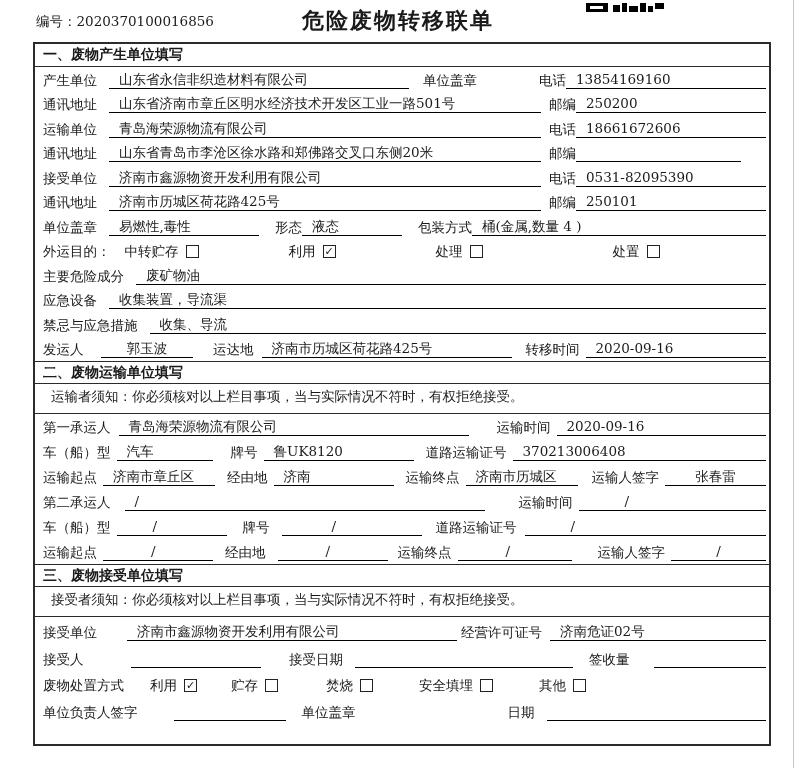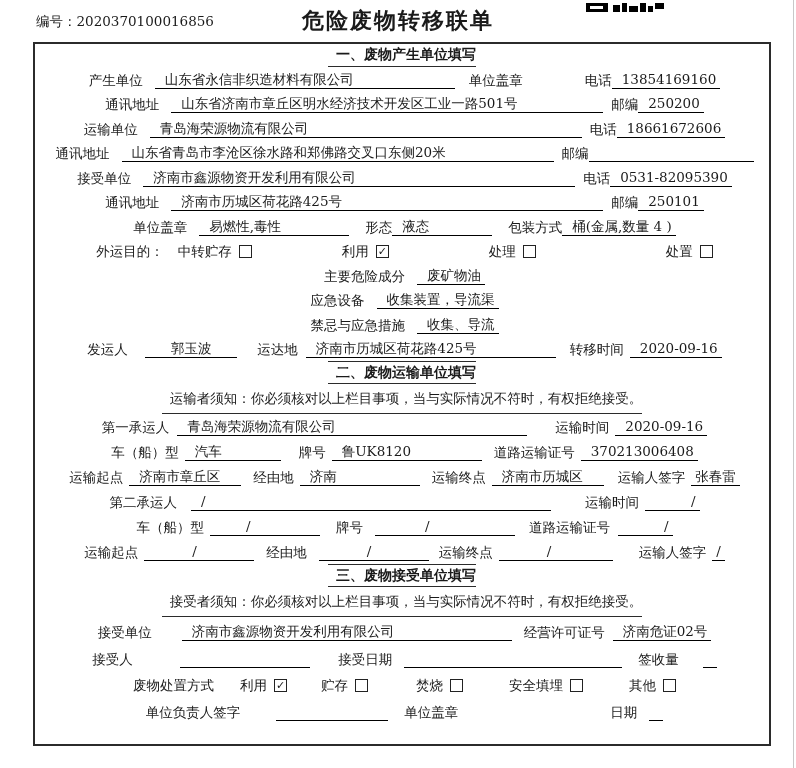--- a/index.html
+++ b/index.html
@@ -13,31 +13,31 @@
 
   
   .hdr-number { position:absolute; left:36px; top:13px; font-size:13.5px; white-space:nowrap; }
   .hdr-title  { position:absolute; left:0; top:6px; width:100%; text-align:center;
                 font-size:22px; font-weight:bold; letter-spacing:2px; }
   .qr-frag { position:absolute; left:586px; top:0; }
 
   
   .form-box {
     position:absolute; left:33px; top:42px; width:738px; height:704px;
-    border:2px solid #2b2b2b; display:flex; flex-direction:column;align-items:center;
+    border:2px solid #2b2b2b; display:flex; flex-direction:column;
   }
   .sec-hdr {
     height:23px; border-bottom:1.6px solid #2b2b2b; font-weight:bold;
     font-size:14px; line-height:21px; padding-left:8px; flex:none;
     font-family:"DejaVu Sans","Liberation Sans",sans-serif;
   }
   .sec-hdr.mid { border-top:1.6px solid #2b2b2b; }
   .notice {
     height:30px; border-bottom:1.3px solid #2b2b2b; line-height:28px;
-    padding-left:8px; flex:none; white-space:nowrap;
+    padding-left:16px; flex:none; white-space:nowrap;font-family:Liberation Mono, monospace;
   }
   .row {
     display:flex; align-items:flex-end; padding:0 3px 3px 8px; flex:none;
     height:24.5px; white-space:nowrap;
   }
   .row.h25 { height:25px; }
   .row.h27 { height:26.75px; }
   .lb { line-height:18px; flex:none; }
   .lb4 { width:66px; }
   .uv {
@@ -234,21 +234,21 @@
       <span class="lb" style="margin-left:26px">运输人签字</span>
       <span class="uv fill tc" style="margin-left:6px">/</span>
     </div>
 
     <div class="sec-hdr mid">三、废物接受单位填写</div>
     <div class="notice">接受者须知：你必须核对以上栏目事项，当与实际情况不符时，有权拒绝接受。</div>
 
     <div class="row h27">
       <span class="lb lb4">接受单位</span>
       <span class="uv" style="width:330px;margin-left:18px">济南市鑫源物资开发利用有限公司</span>
-      <span class="lb" style="margin-left:12px">经营许可证号</span>
+      <span class="lb" style="margin-left:4px">经营许可证号</span>
       <span class="uv fill" style="margin-left:8px">济南危证02号</span>
     </div>
 
     <div class="row h27">
       <span class="lb" style="width:60px">接受人</span>
       <span class="uv" style="width:130px;margin-left:28px"></span>
       <span class="lb" style="margin-left:28px">接受日期</span>
       <span class="uv" style="width:218px;margin-left:12px"></span>
       <span class="lb" style="margin-left:16px">签收量</span>
       <span class="uv fill" style="margin-left:24px"></span>

